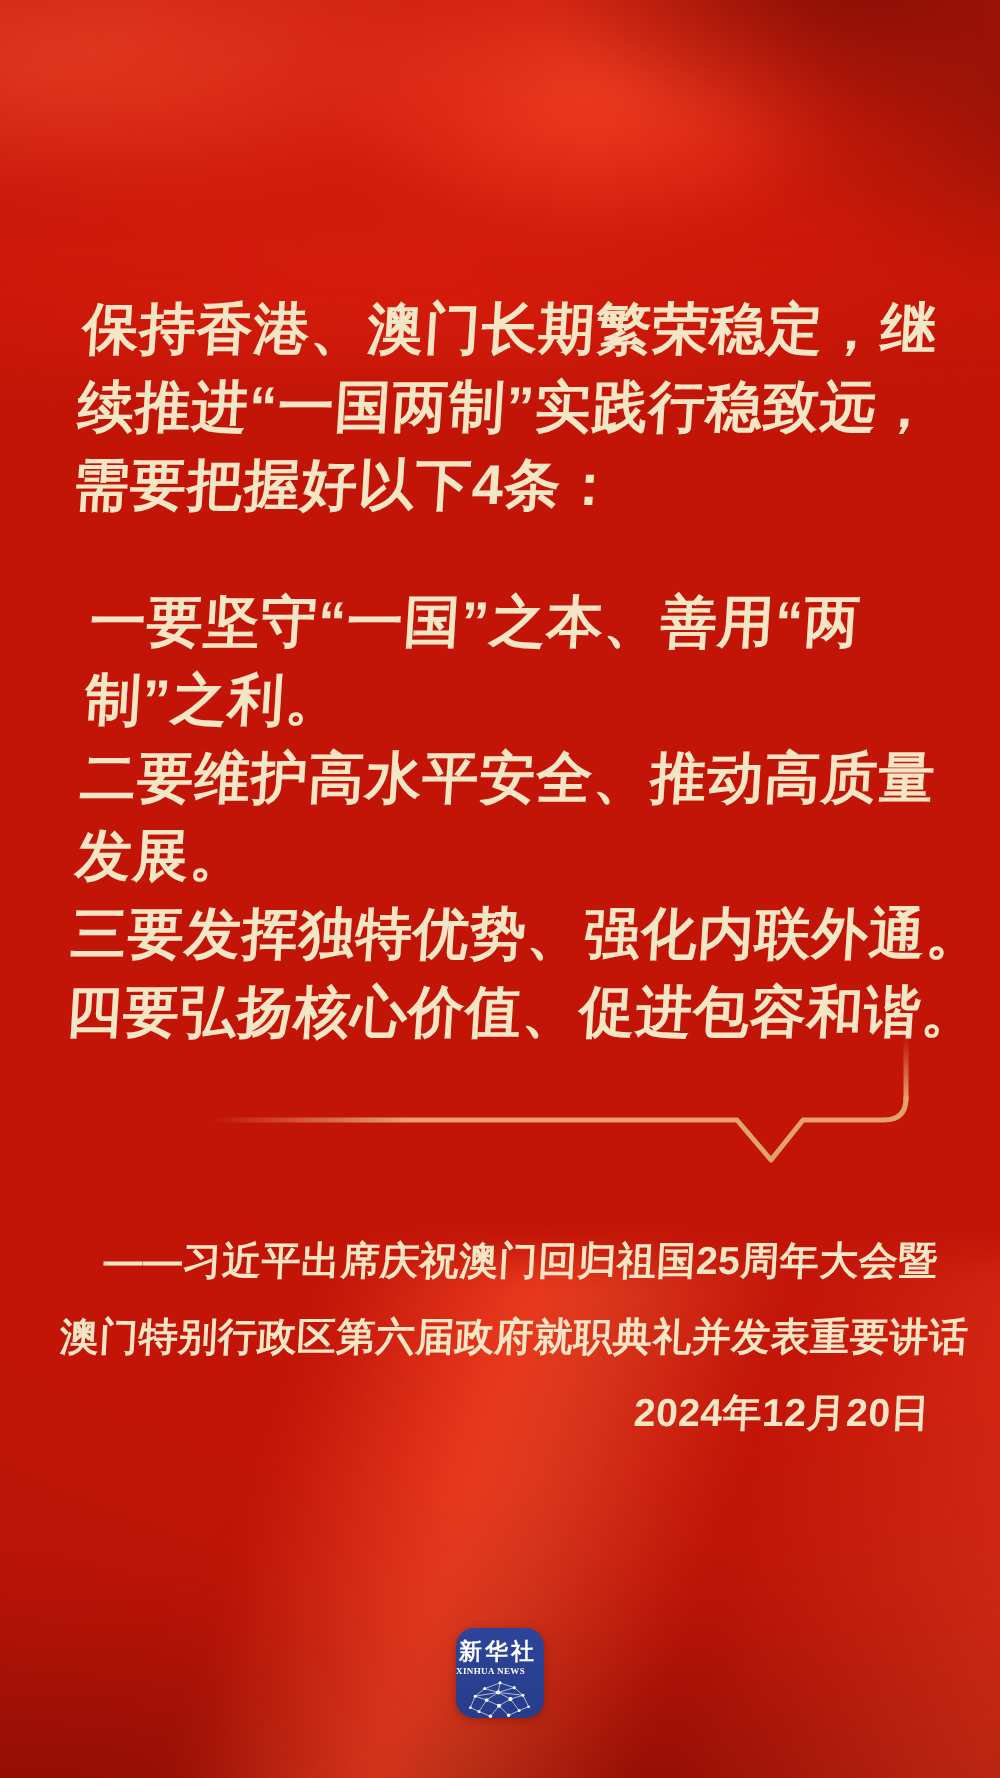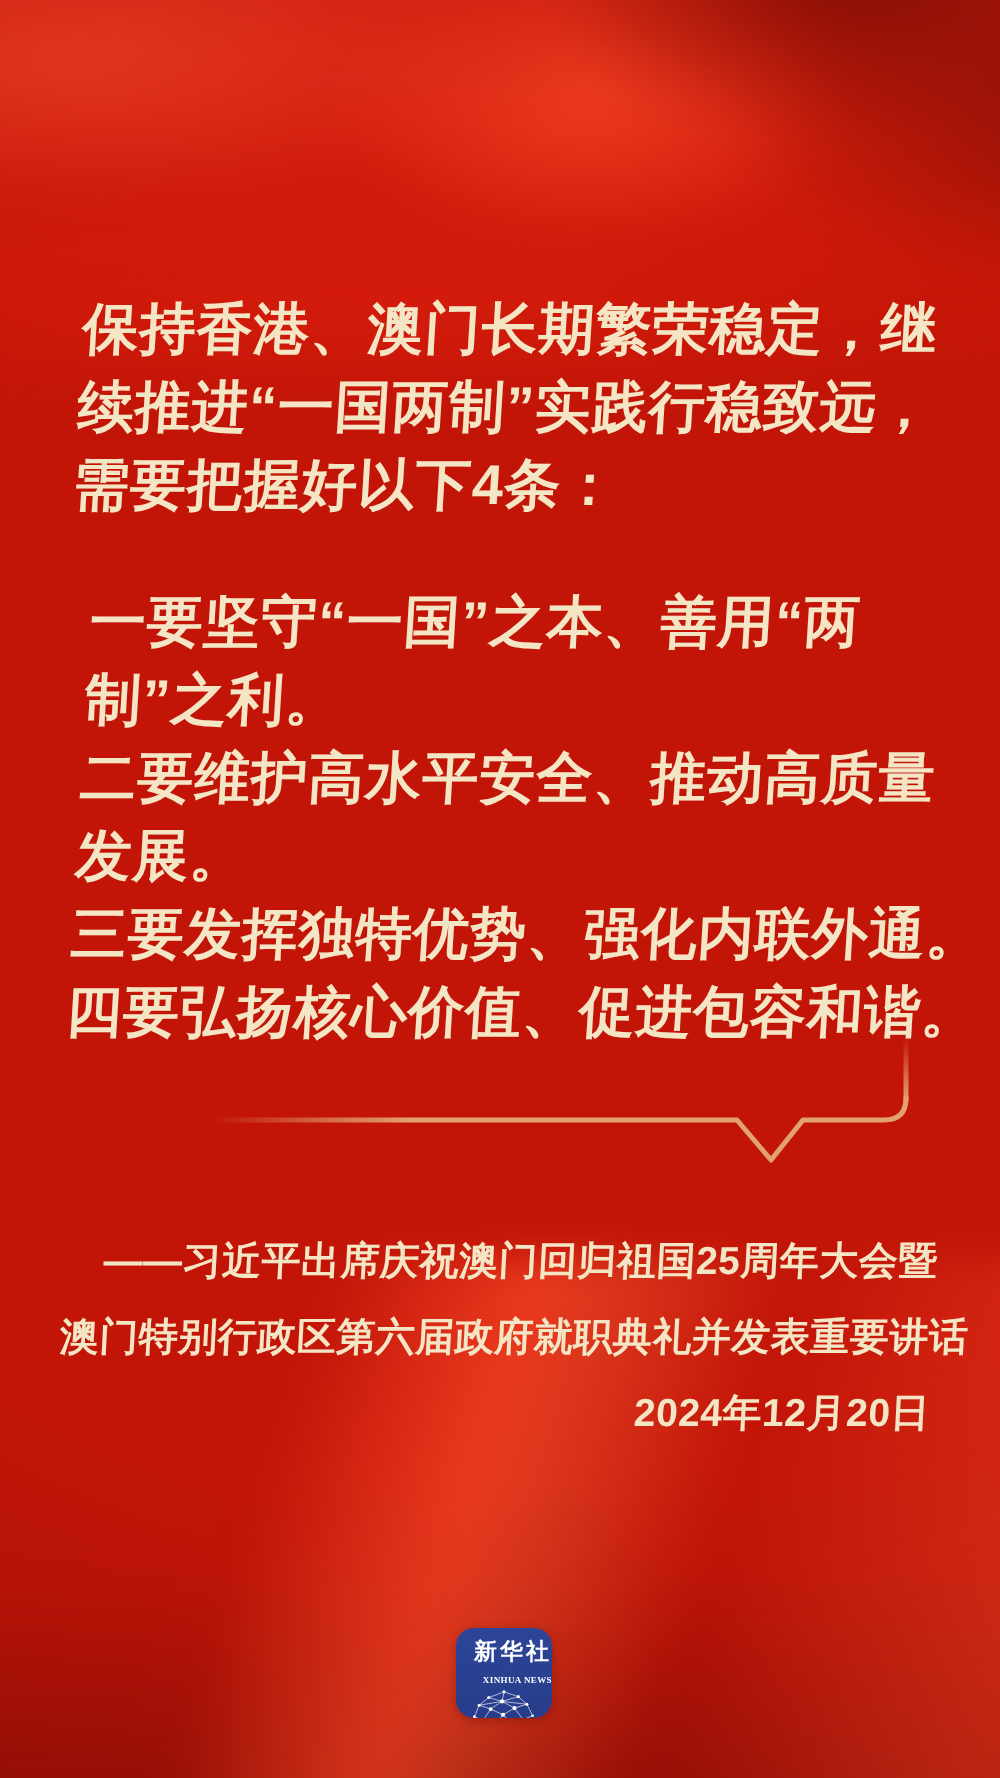--- a/index.html
+++ b/index.html
@@ -45,31 +45,31 @@
   .attribution{
     position:absolute;left:60px;right:66px;top:1223px;text-align:right;
     font-size:39px;line-height:76px;font-weight:700;letter-spacing:0.5px;
     transform:skewX(-3deg);transform-origin:100% 50%;
   }
   .attribution .ln{white-space:nowrap;}
   
   .divider{position:absolute;left:0;top:1020px;width:1000px;height:170px;pointer-events:none;}
   
   .logo{
-    position:absolute;left:456px;top:1628px;width:96px;height:90px;
-    border-radius:18px;overflow:hidden;text-align:right;
+    position:absolute;left:456px;top:1628px;width:88px;height:90px;
+    border-radius:18px;overflow:hidden;text-align:left;
     background:linear-gradient(180deg,#2d4599 0%, #273d8a 100%);
     box-shadow:0 2px 8px rgba(90,5,0,0.35);
   }
   .logo-cn{
     margin-top:11px;color:#ffffff;font-size:23px;font-weight:700;
     letter-spacing:3px;padding-left:3px;line-height:24px;
   }
   .logo-en{
-    margin-top:12px;color:#ffffff;font-size:9px;font-weight:700;
+    margin-top:3px;color:#ffffff;font-size:9px;font-weight:700;
     font-family:"Liberation Serif","DejaVu Serif",serif;letter-spacing:0.4px;line-height:10px;
   }
   .logo-net{display:block;margin:4px auto 0;}
 </style>
 </head>
 <body>
 
 <div class="poster">
 
   <div class="silk-top"></div>

